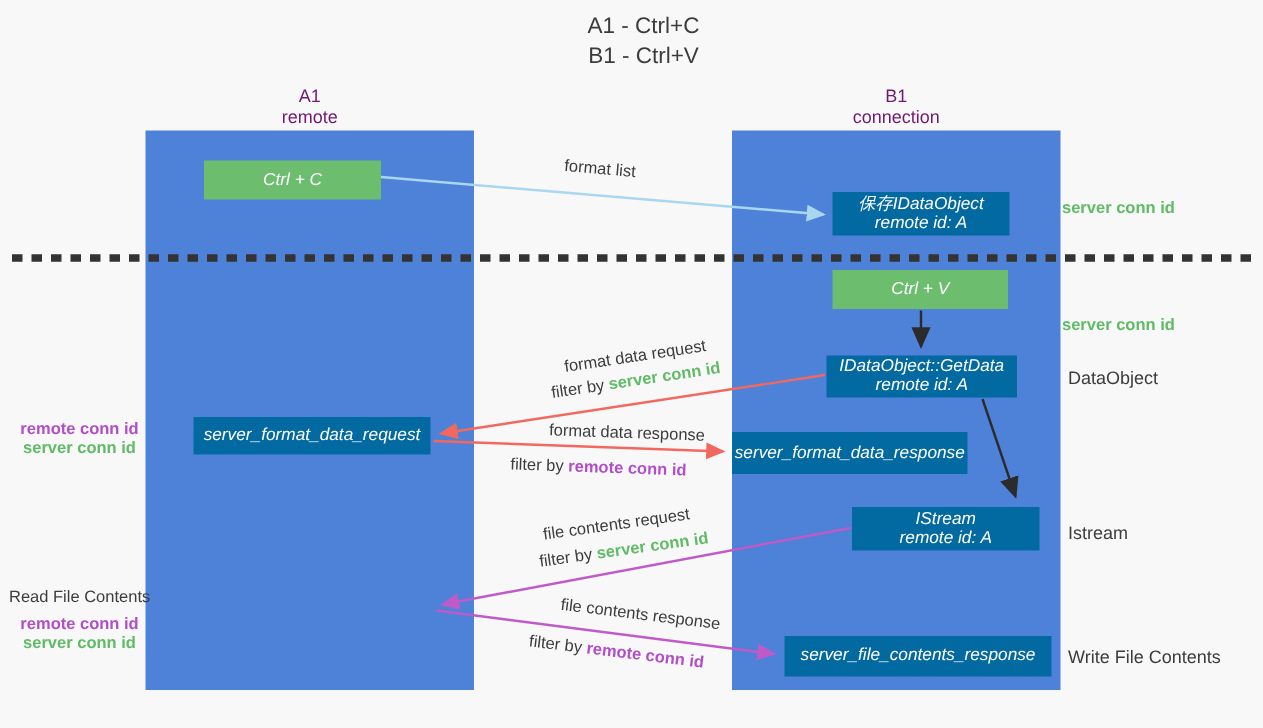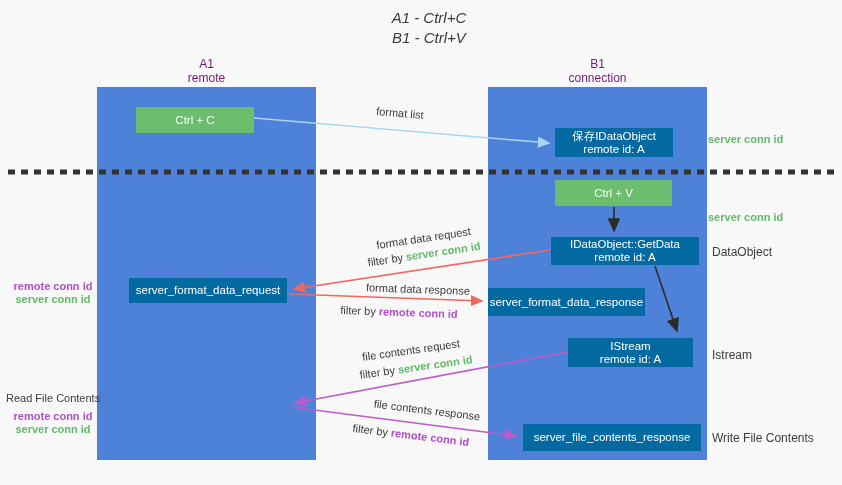--- a/index.html
+++ b/index.html
@@ -1,23 +1,23 @@
 <!DOCTYPE html>
 <html><head>
 <meta charset="utf-8">
 <style>
   html,body{margin:0;padding:0;}
   body{font-family:"Liberation Sans",sans-serif;background:#f8f8f8;}
   .stage{position:relative;width:842px;height:485px;background:#f8f8f8;overflow:hidden;}
   .abs{position:absolute;}
-  .title{left:16px;right:0;top:8px;text-align:center;color:#3c3c3c;font-size:15px;line-height:20px;font-style:italic;}
+  .title{left:16px;right:0;top:8px;text-align:center;color:#3c3c3c;font-size:15px;line-height:20px;}
   .lane-header{text-align:center;color:#701a75;font-size:12px;line-height:14px;}
   .lane{background:#4e82d8;}
   .node{display:flex;flex-direction:column;align-items:center;justify-content:center;
-        color:#fff;font-size:11.5px;line-height:13px;text-align:center;box-sizing:border-box;}
+        color:#fff;font-size:11.5px;line-height:13px;text-align:center;box-sizing:border-box;font-style:italic;}
   .green{background:#6cbe6e;}
   .orange{background:#0369a1;}
   .lbl{font-size:11px;color:#3c3c3c;white-space:nowrap;}
   .green-t{color:#5fbb66;font-weight:bold;}
   .purple-t{color:#b14fc8;font-weight:bold;}
   .dark-t{color:#3c3c3c;}
   .rot{transform-origin:center center;}
   .overlay{left:0;top:0;pointer-events:none;}
 </style>
 </head>
@@ -48,21 +48,21 @@
 
   <div class="abs node orange" style="left:555px;top:128px;width:118px;height:29px;">
     <div>保存IDataObject</div>
     <div>remote id: A</div>
   </div>
 
   <div class="abs node green" style="left:555px;top:180px;width:117px;height:26px;">
     <div>Ctrl + V</div>
   </div>
 
-  <div class="abs node orange" style="left:551px;top:237px;width:148px;height:28px;">
+  <div class="abs node orange" style="left:551px;top:237px;width:127px;height:28px;">
     <div>IDataObject::GetData</div>
     <div>remote id: A</div>
   </div>
 
   <div class="abs node orange" style="left:129px;top:278px;width:158px;height:25px;">
     <div>server_format_data_request</div>
   </div>
 
   <div class="abs node orange" style="left:488px;top:288px;width:157px;height:28px;">
     <div>server_format_data_response</div>

